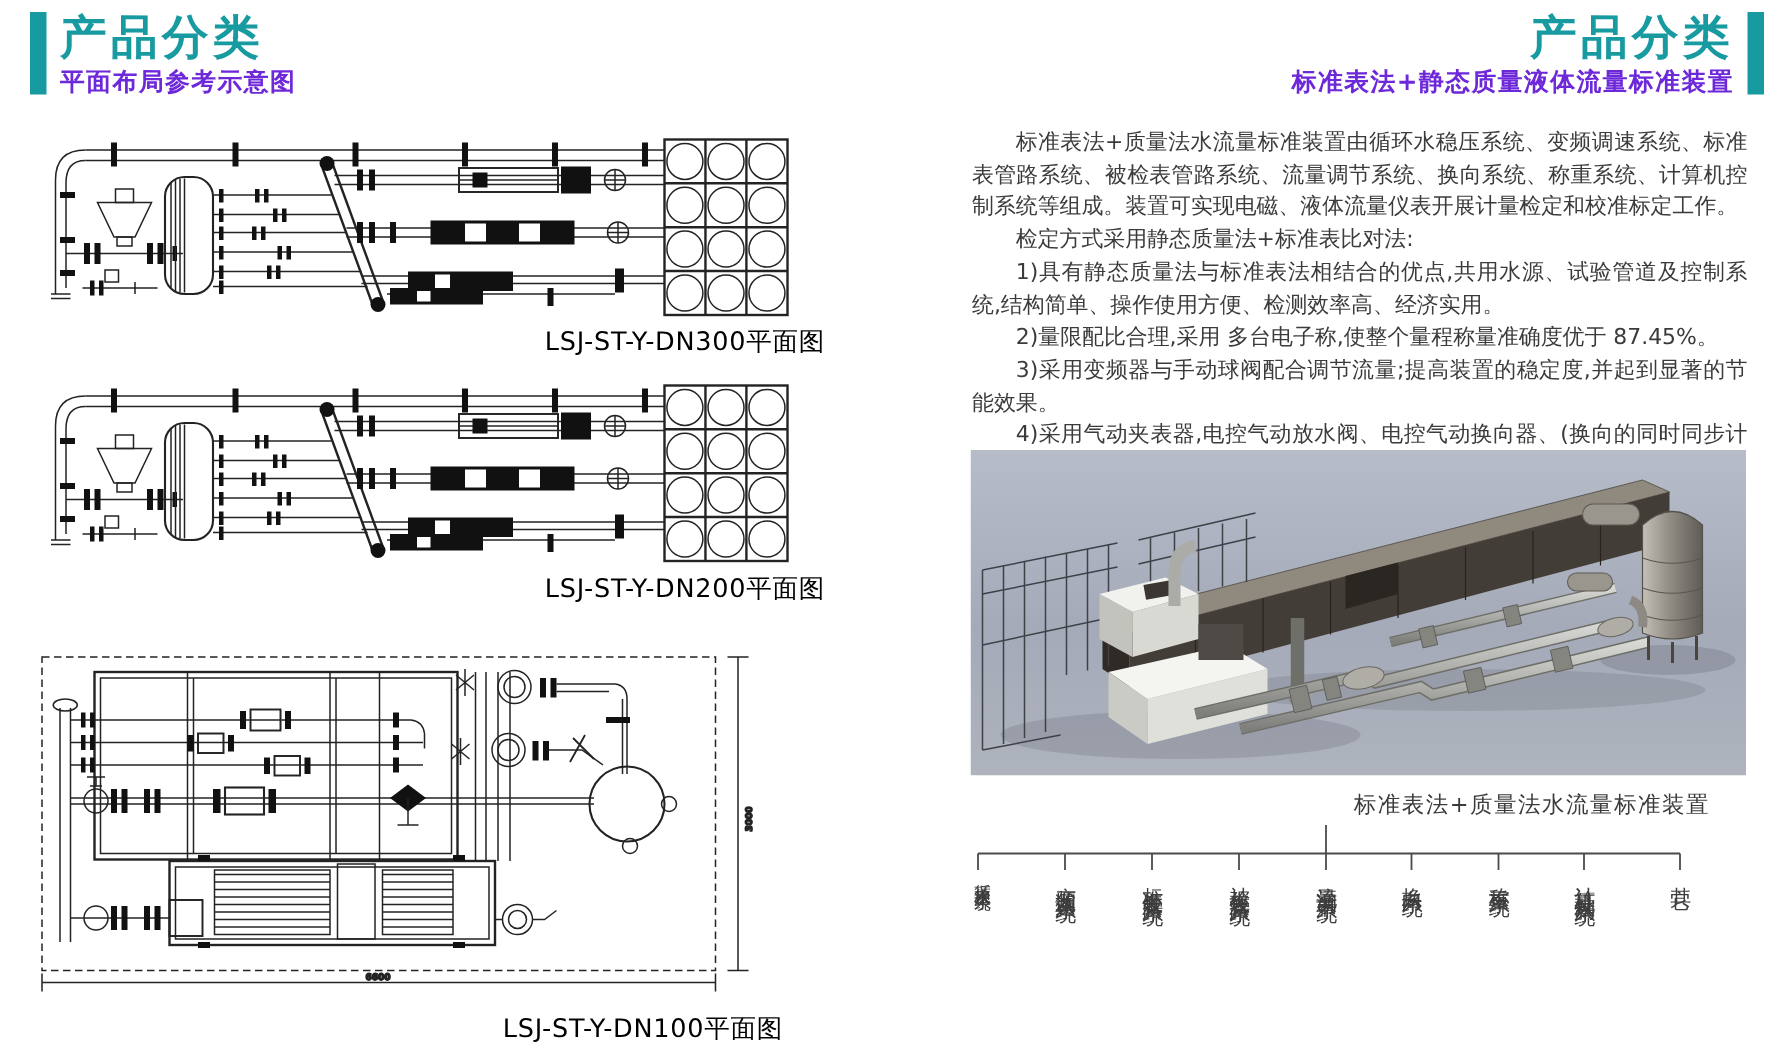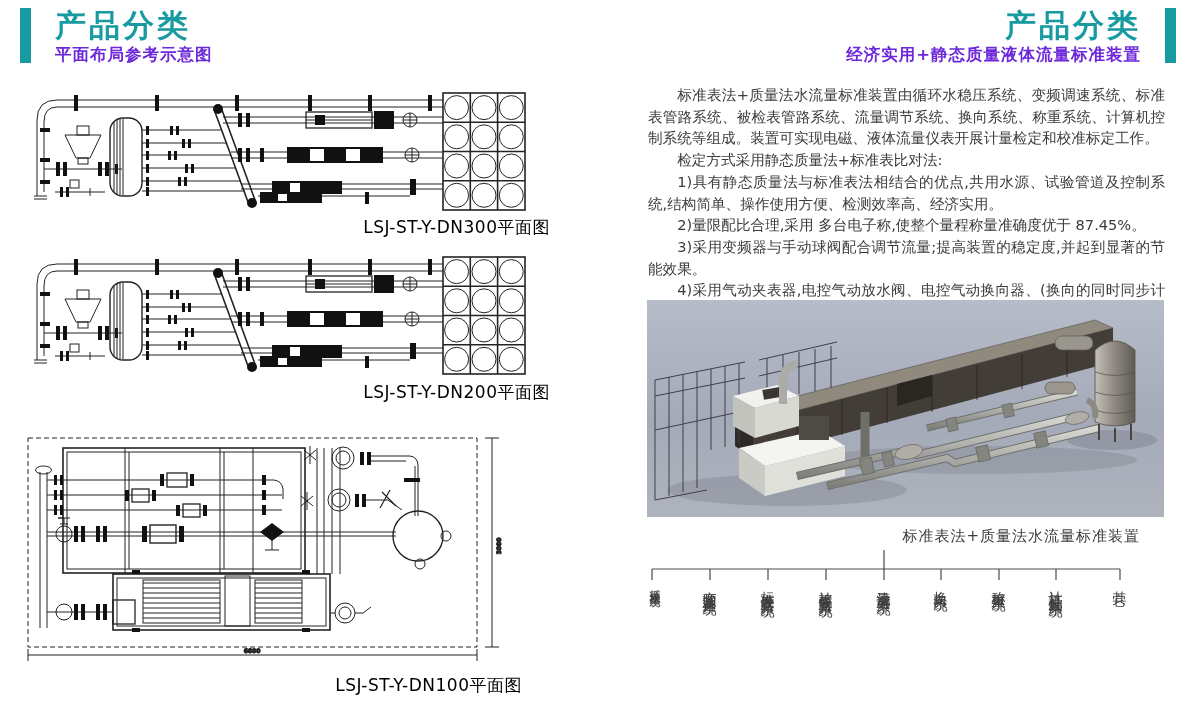--- a/index.html
+++ b/index.html
@@ -1,20 +1,20 @@
 <!DOCTYPE html>
 <html><head>
 <meta charset="utf-8">
 <style>
   html,body{margin:0;padding:0;background:#ffffff;}
   body{font-family:"DejaVu Sans","Liberation Sans",sans-serif;}
   #page{position:relative;width:1182px;height:709px;background:#fff;overflow:hidden;}
 
   
-  .hdr{position:absolute;top:8px;display:flex;gap:24px;}
+  .hdr{position:absolute;top:8px;display:flex;gap:9px;}
   .hdr-left{left:20px;}
   .hdr-right{right:6px;flex-direction:row;}
   .accent-bar{width:11px;height:55px;background:#179AA0;}
   .hdr-text .title{font-size:31px;font-weight:700;color:#179AA0;letter-spacing:3px;line-height:34px;}
   .hdr-text .subtitle{font-size:16.5px;font-weight:700;color:#6d28d9;letter-spacing:1px;margin-top:2px;}
   .hdr-right .hdr-text{text-align:right;}
 
   
   .plan{position:absolute;}
   .plan svg{display:block;}
@@ -45,21 +45,21 @@
     <div class="accent-bar"></div>
     <div class="hdr-text">
       <div class="title">产品分类</div>
       <div class="subtitle">平面布局参考示意图</div>
     </div>
   </div>
 
   <div class="hdr hdr-right">
     <div class="hdr-text">
       <div class="title">产品分类</div>
-      <div class="subtitle">经济实用+静态质量液体流量标准装置</div>
+      <div class="subtitle">标准表法+静态质量液体流量标准装置</div>
     </div>
     <div class="accent-bar"></div>
   </div>
 
   <div class="plan" style="left:10px;top:88px;">
     <svg width="540" height="126" viewBox="0 0 540 126">
       <g id="plan-lg" stroke="#232323" fill="none" stroke-width="1">
 
         <path d="M47,12 H433 M47,19 H433"></path>
         <path d="M47,12 Q27,12 27,32 L27,108 M47,19 Q34,19 34,34 L34,104"></path>

